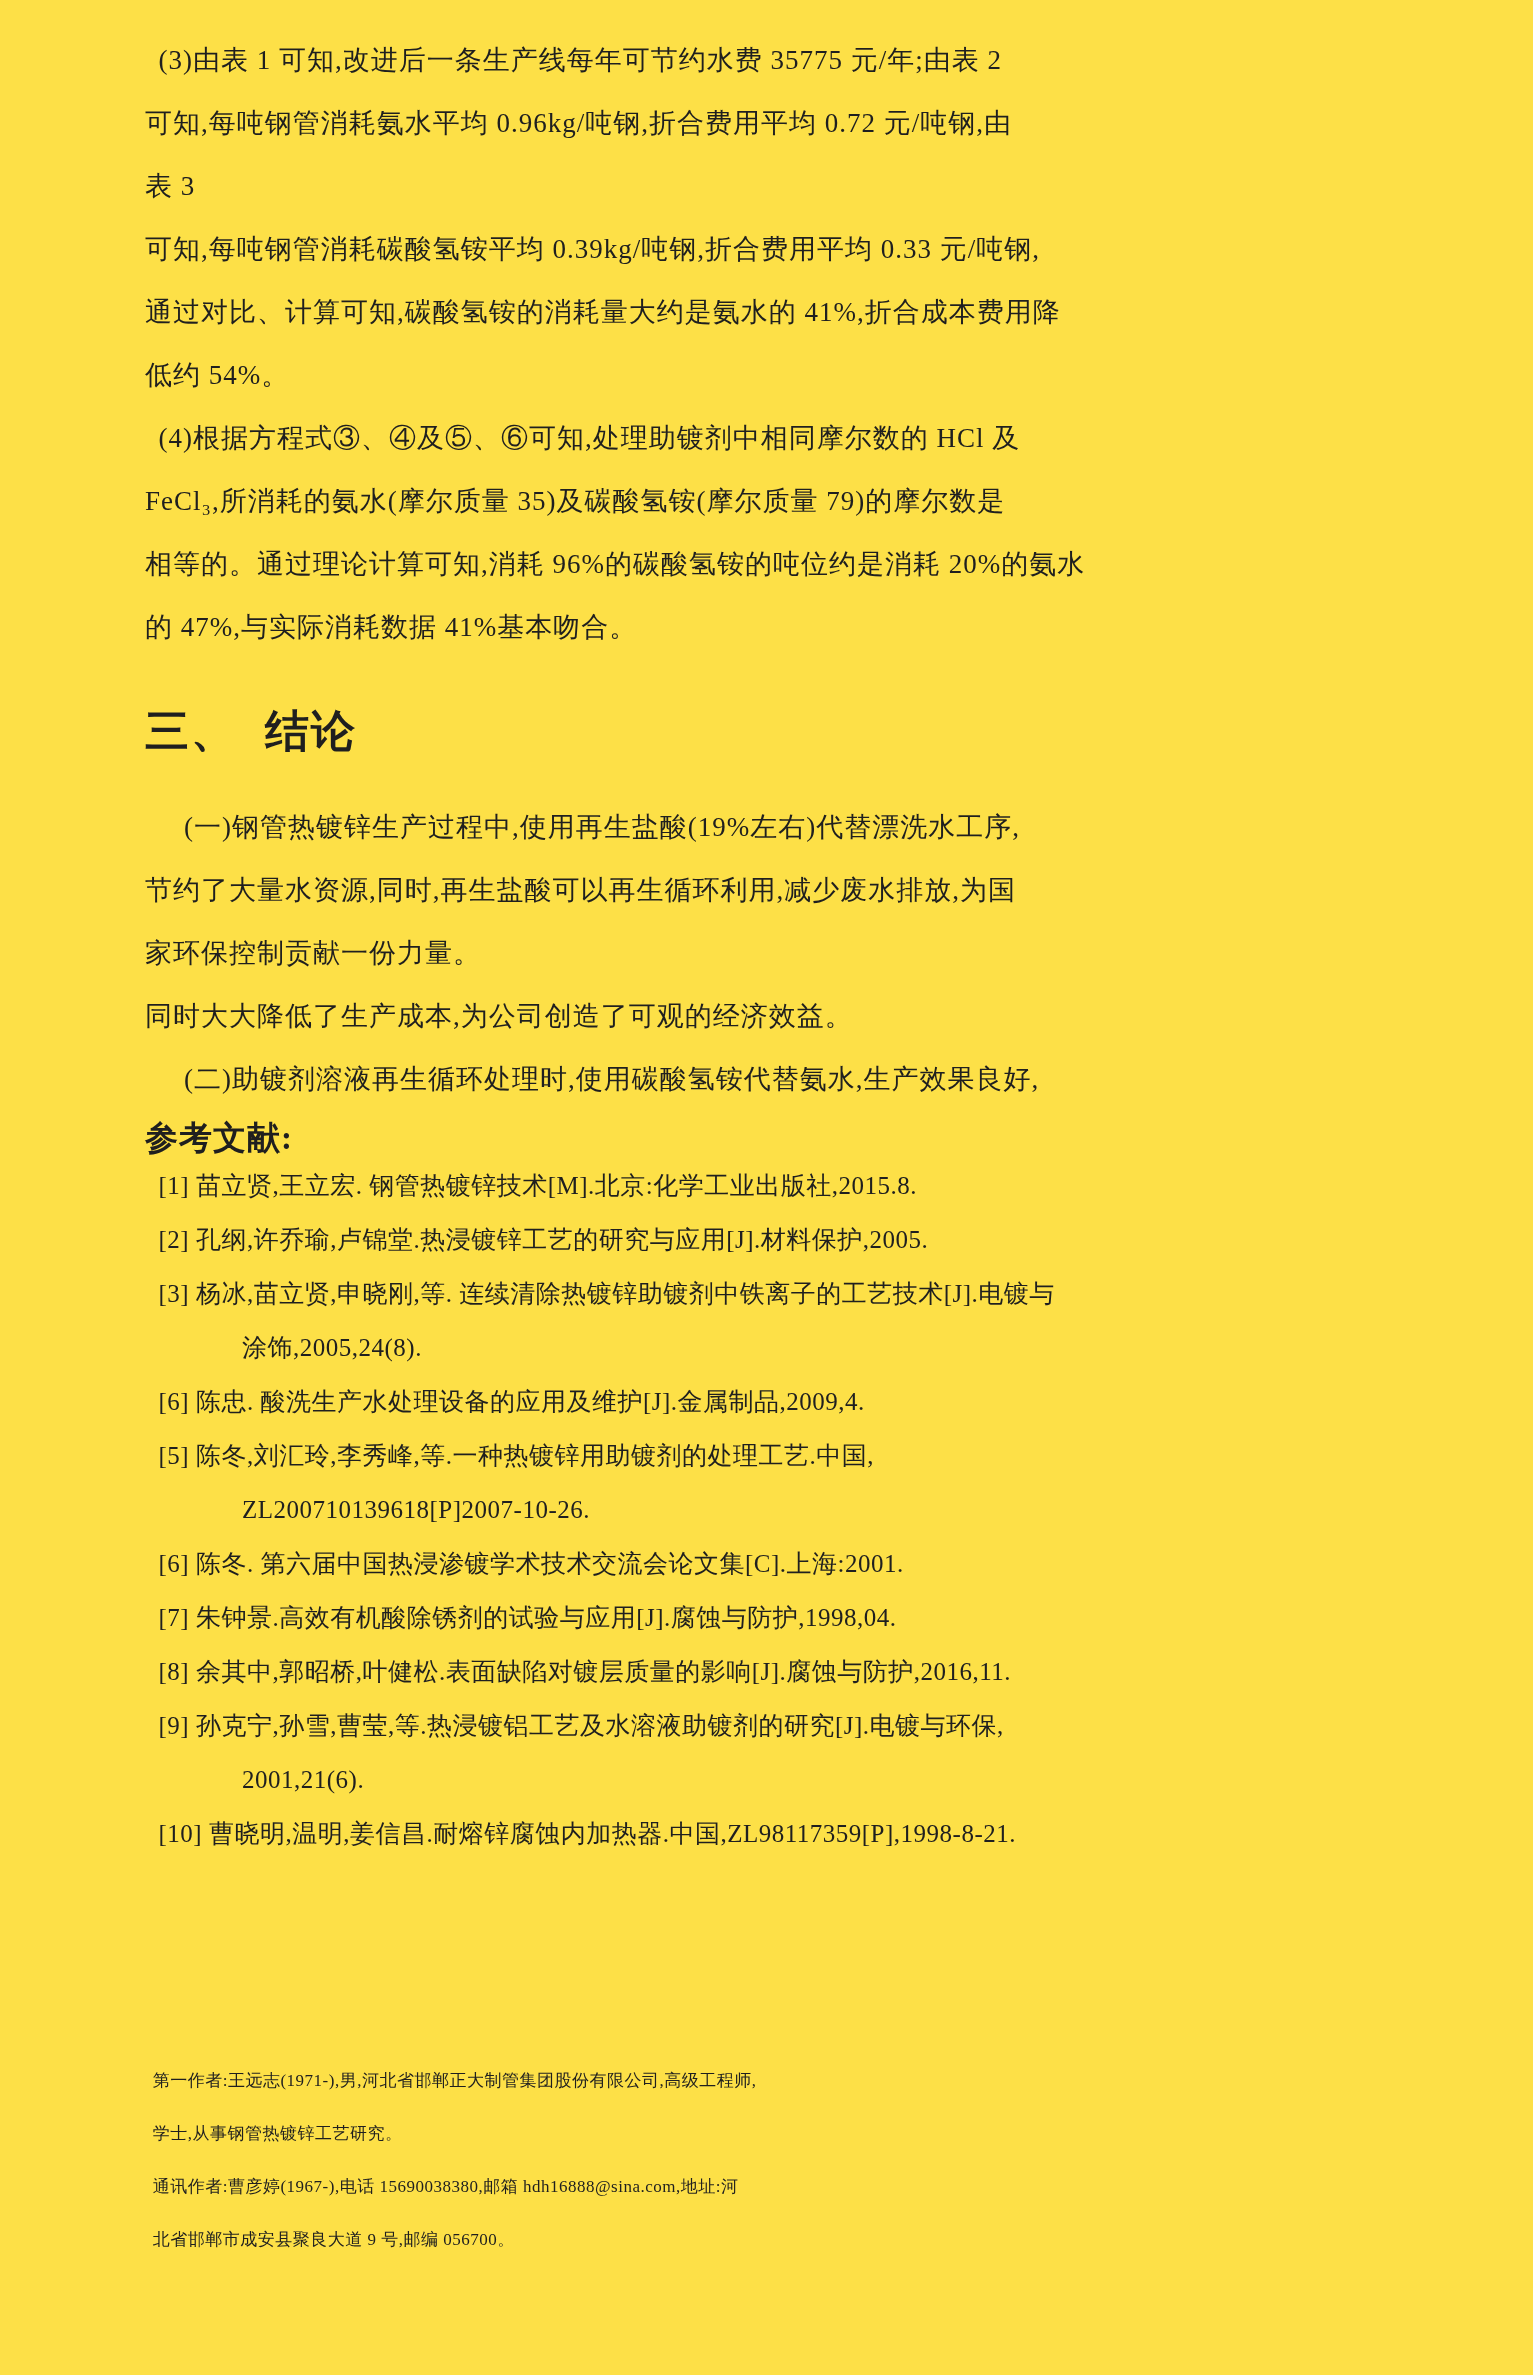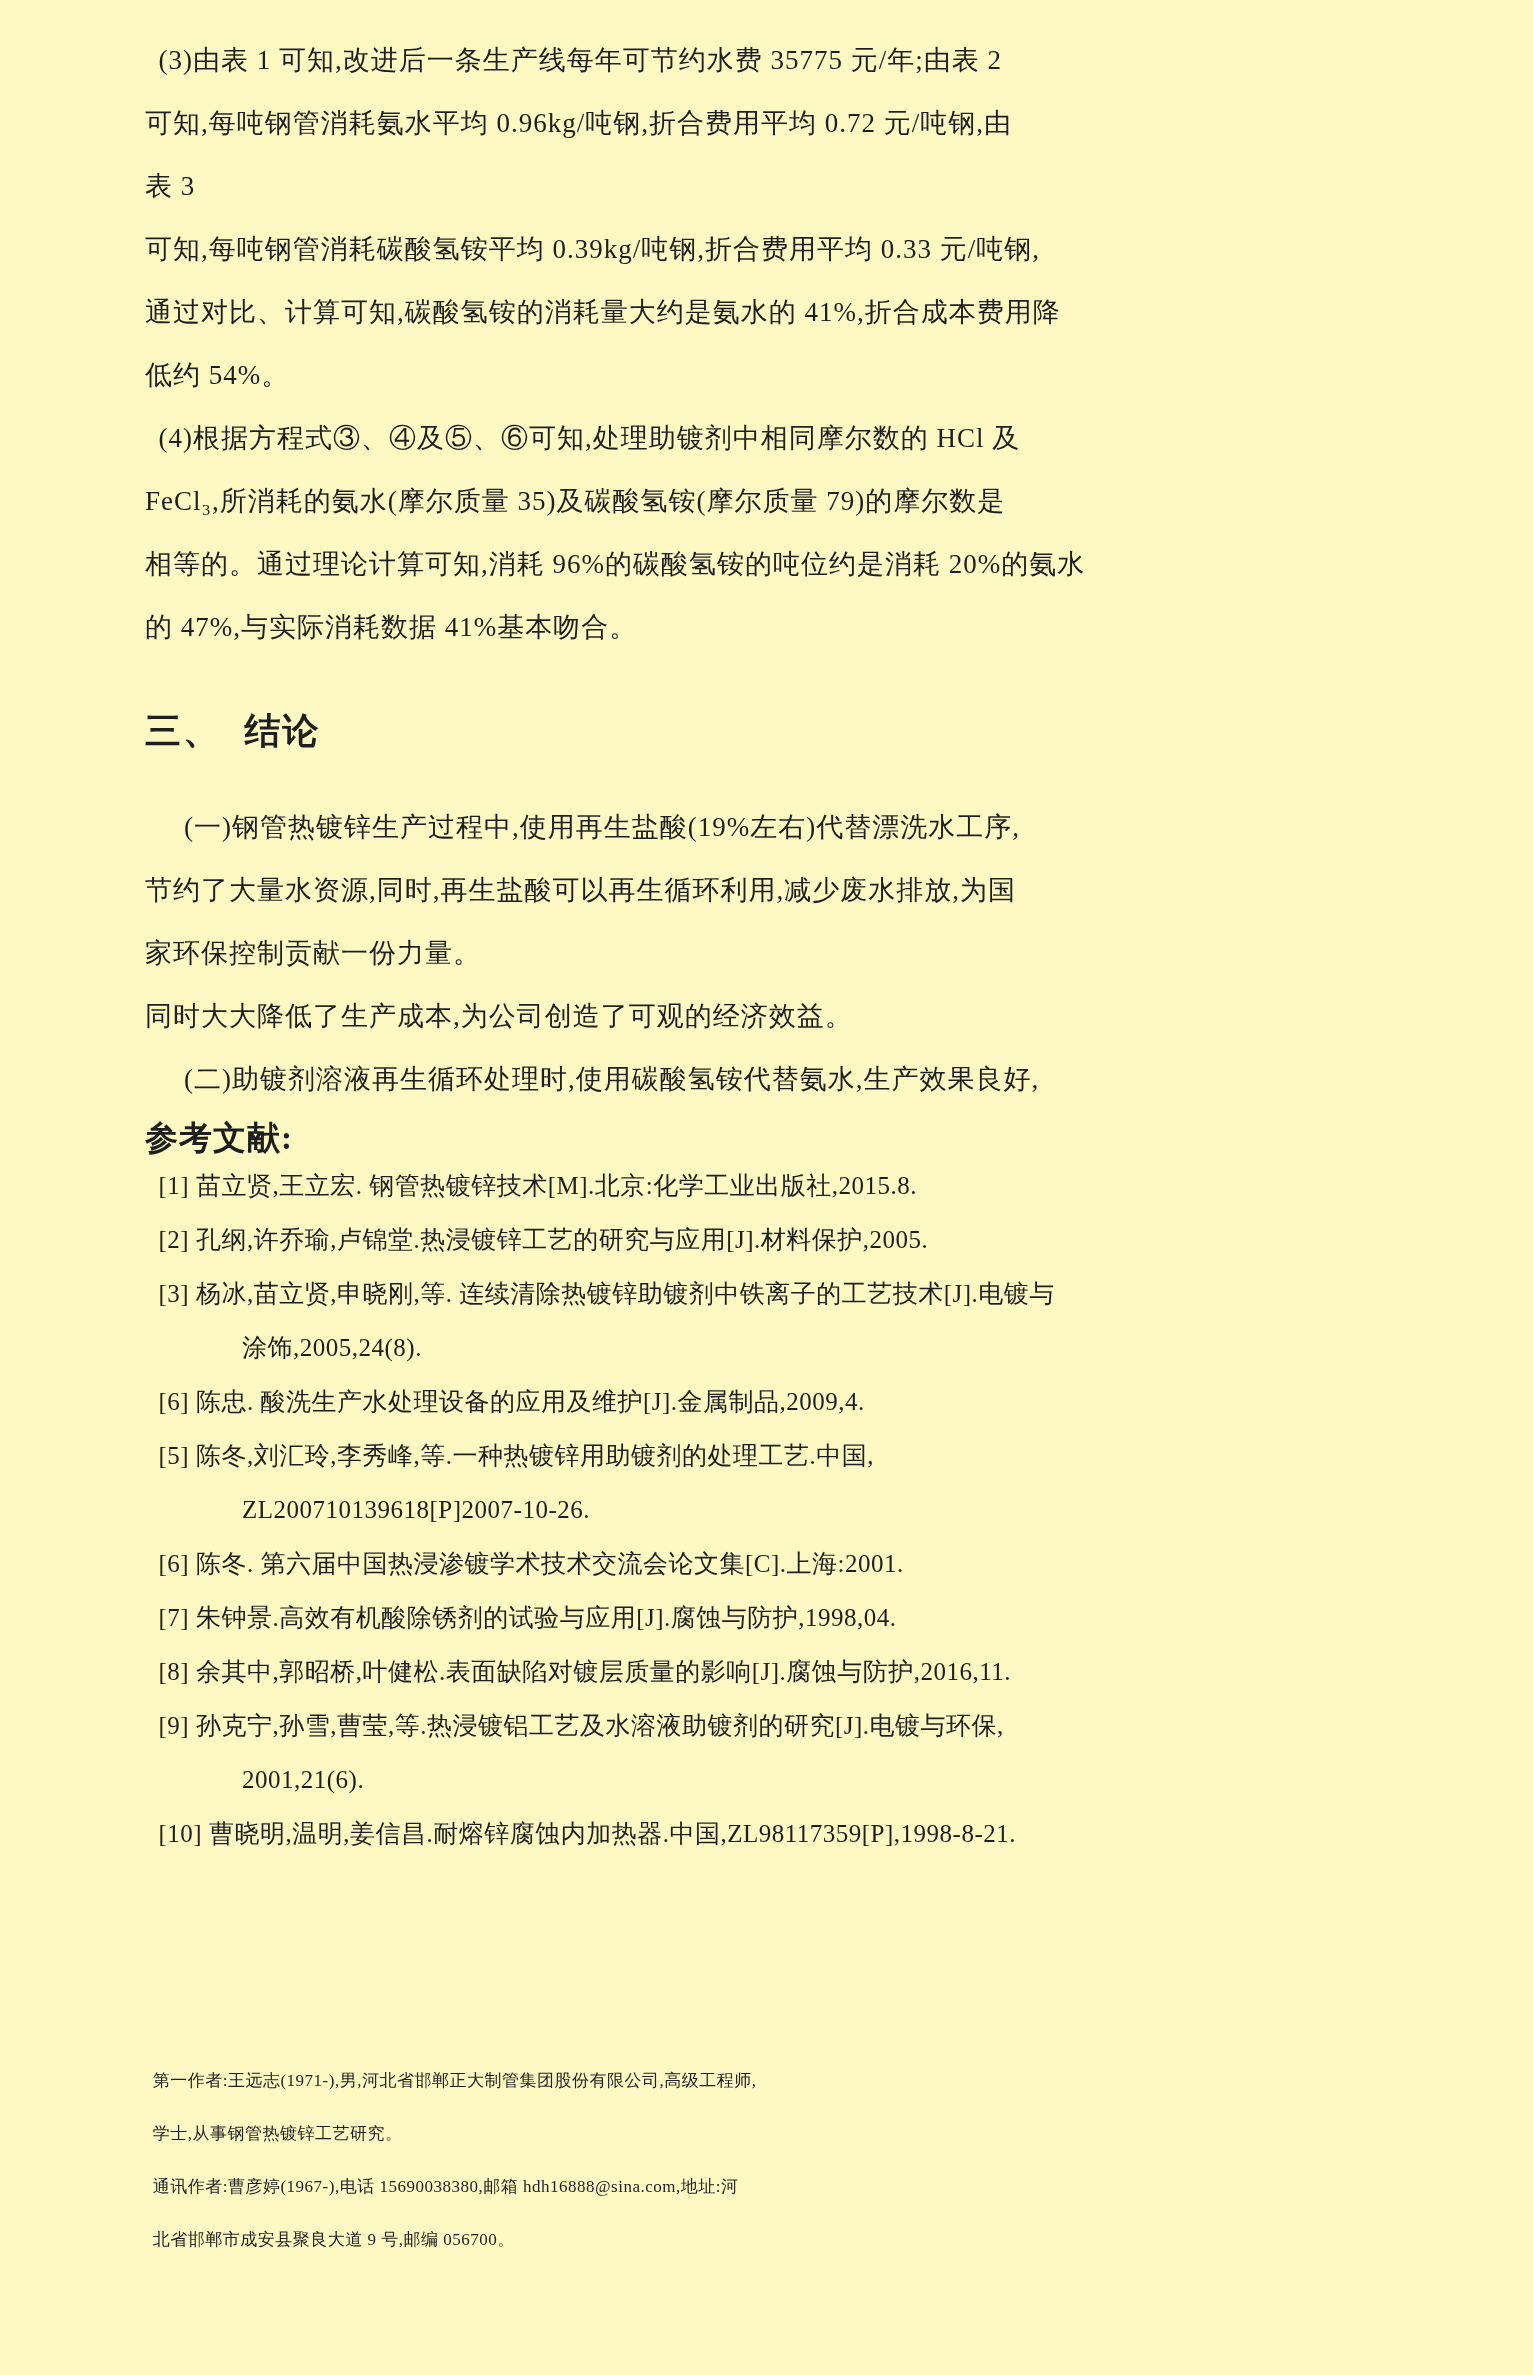--- a/index.html
+++ b/index.html
@@ -4,21 +4,21 @@
 <style>
   html, body {
     margin: 0;
     padding: 0;
     background: #ffffff;
   }
   .page {
     position: relative;
     width: 1533px;
     height: 2375px;
-    background: #fef9c3;
+    background: #fde047;
     color: #1f1f1f;
     font-family: "Liberation Serif", "DejaVu Serif", serif;
     overflow: hidden;
   }
   .content {
     padding: 29px 0 0 145px;
     width: 850px;
   }
   
   .bodytext .line {
@@ -29,21 +29,21 @@
     letter-spacing: 1px;
   }
   .indent-sm { text-indent: 13.5px; }
   .indent-md { text-indent: 39px; }
 
   
   .section-heading {
     margin-top: 48px;
     font-family: "Liberation Sans", "DejaVu Sans", sans-serif;
     font-weight: bold;
-    font-size: 36px;
+    font-size: 44px;
     line-height: 48px;
     letter-spacing: 1.9px;
     white-space: pre;
   }
 
   .conclusions { margin-top: 41px; }
 
   .references-heading {
     margin-top: 5.8px;
     font-size: 33px;

